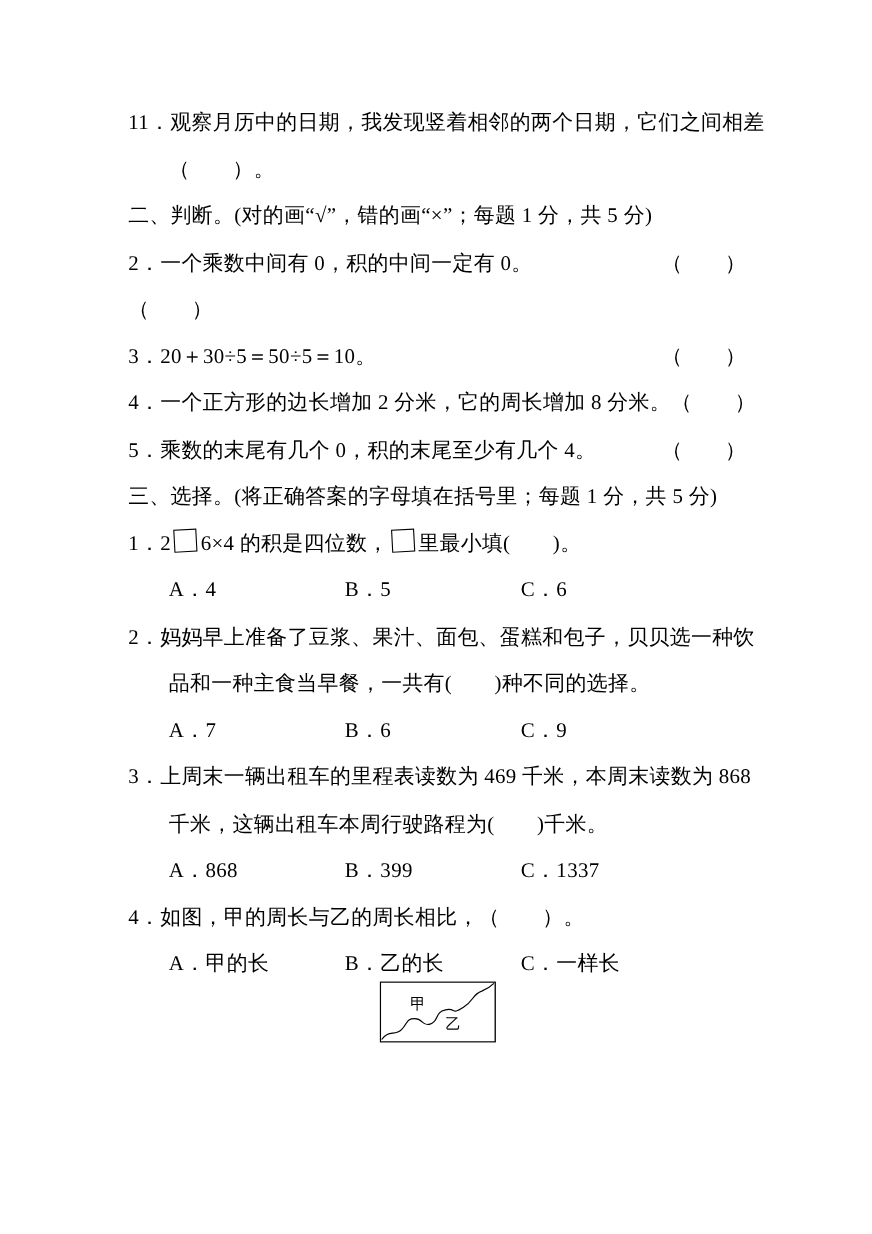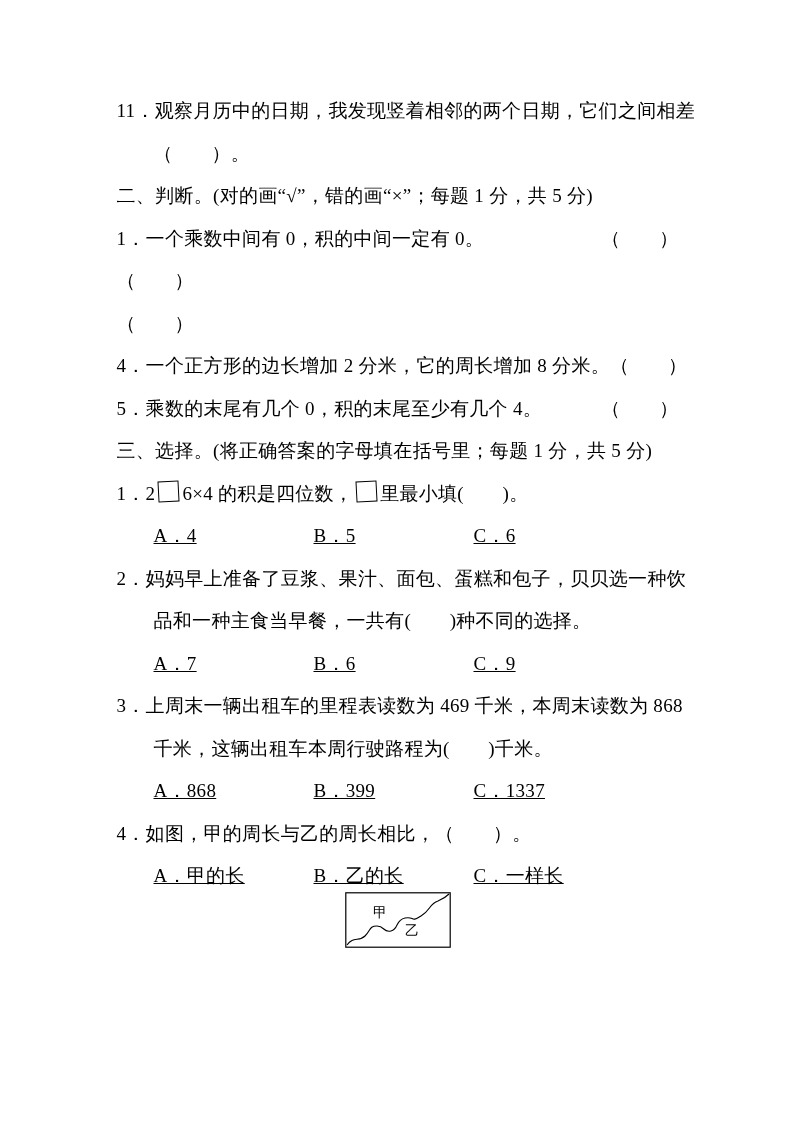--- a/index.html
+++ b/index.html
@@ -17,21 +17,21 @@
   }
   .line {
     height: 42.5px;
     display: flex;
     align-items: center;
     white-space: nowrap;
     letter-spacing: 0.3px;
   }
   .indent { padding-left: 37px; }
   .judge { justify-content: space-between; }
-  .opt { display: inline-block; width: 160px; text-decoration: underline; }
+  .opt { display: inline-block; width: 160px; }
   .opt:last-child { width: auto; text-align: center; }
   .blank-box {
     display: inline-block;
     width: 21px;
     height: 21px;
     border: 1.6px solid #000;
     margin: 0 3px 4px 3px;
     transform: rotate(-3deg);
     flex: 0 0 auto;
   }
@@ -47,27 +47,28 @@
 <body>
 
 <div class="page">
 
   <div class="line">11．观察月历中的日期，我发现竖着相邻的两个日期，它们之间相差</div>
   <div class="line indent">（　　）。</div>
 
   <div class="line">二、判断。(对的画“√”，错的画“×”；每题 1 分，共 5 分)</div>
 
   <div class="line judge">
-    <span>1．一个乘数中间有 0，积的中间一定有 0。</span>
+    <span>2．一个乘数中间有 0，积的中间一定有 0。</span>
     <span>（　　）</span>
   </div>
   <div class="line judge">
     <span>（　　）</span>
   </div>
   <div class="line judge">
+    <span>3．20＋30÷5＝50÷5＝10。</span>
     <span>（　　）</span>
   </div>
   <div class="line judge">
     <span>4．一个正方形的边长增加 2 分米，它的周长增加 8 分米。</span>
     <span>（　　）</span>
   </div>
   <div class="line judge">
     <span>5．乘数的末尾有几个 0，积的末尾至少有几个 4。</span>
     <span>（　　）</span>
   </div>

